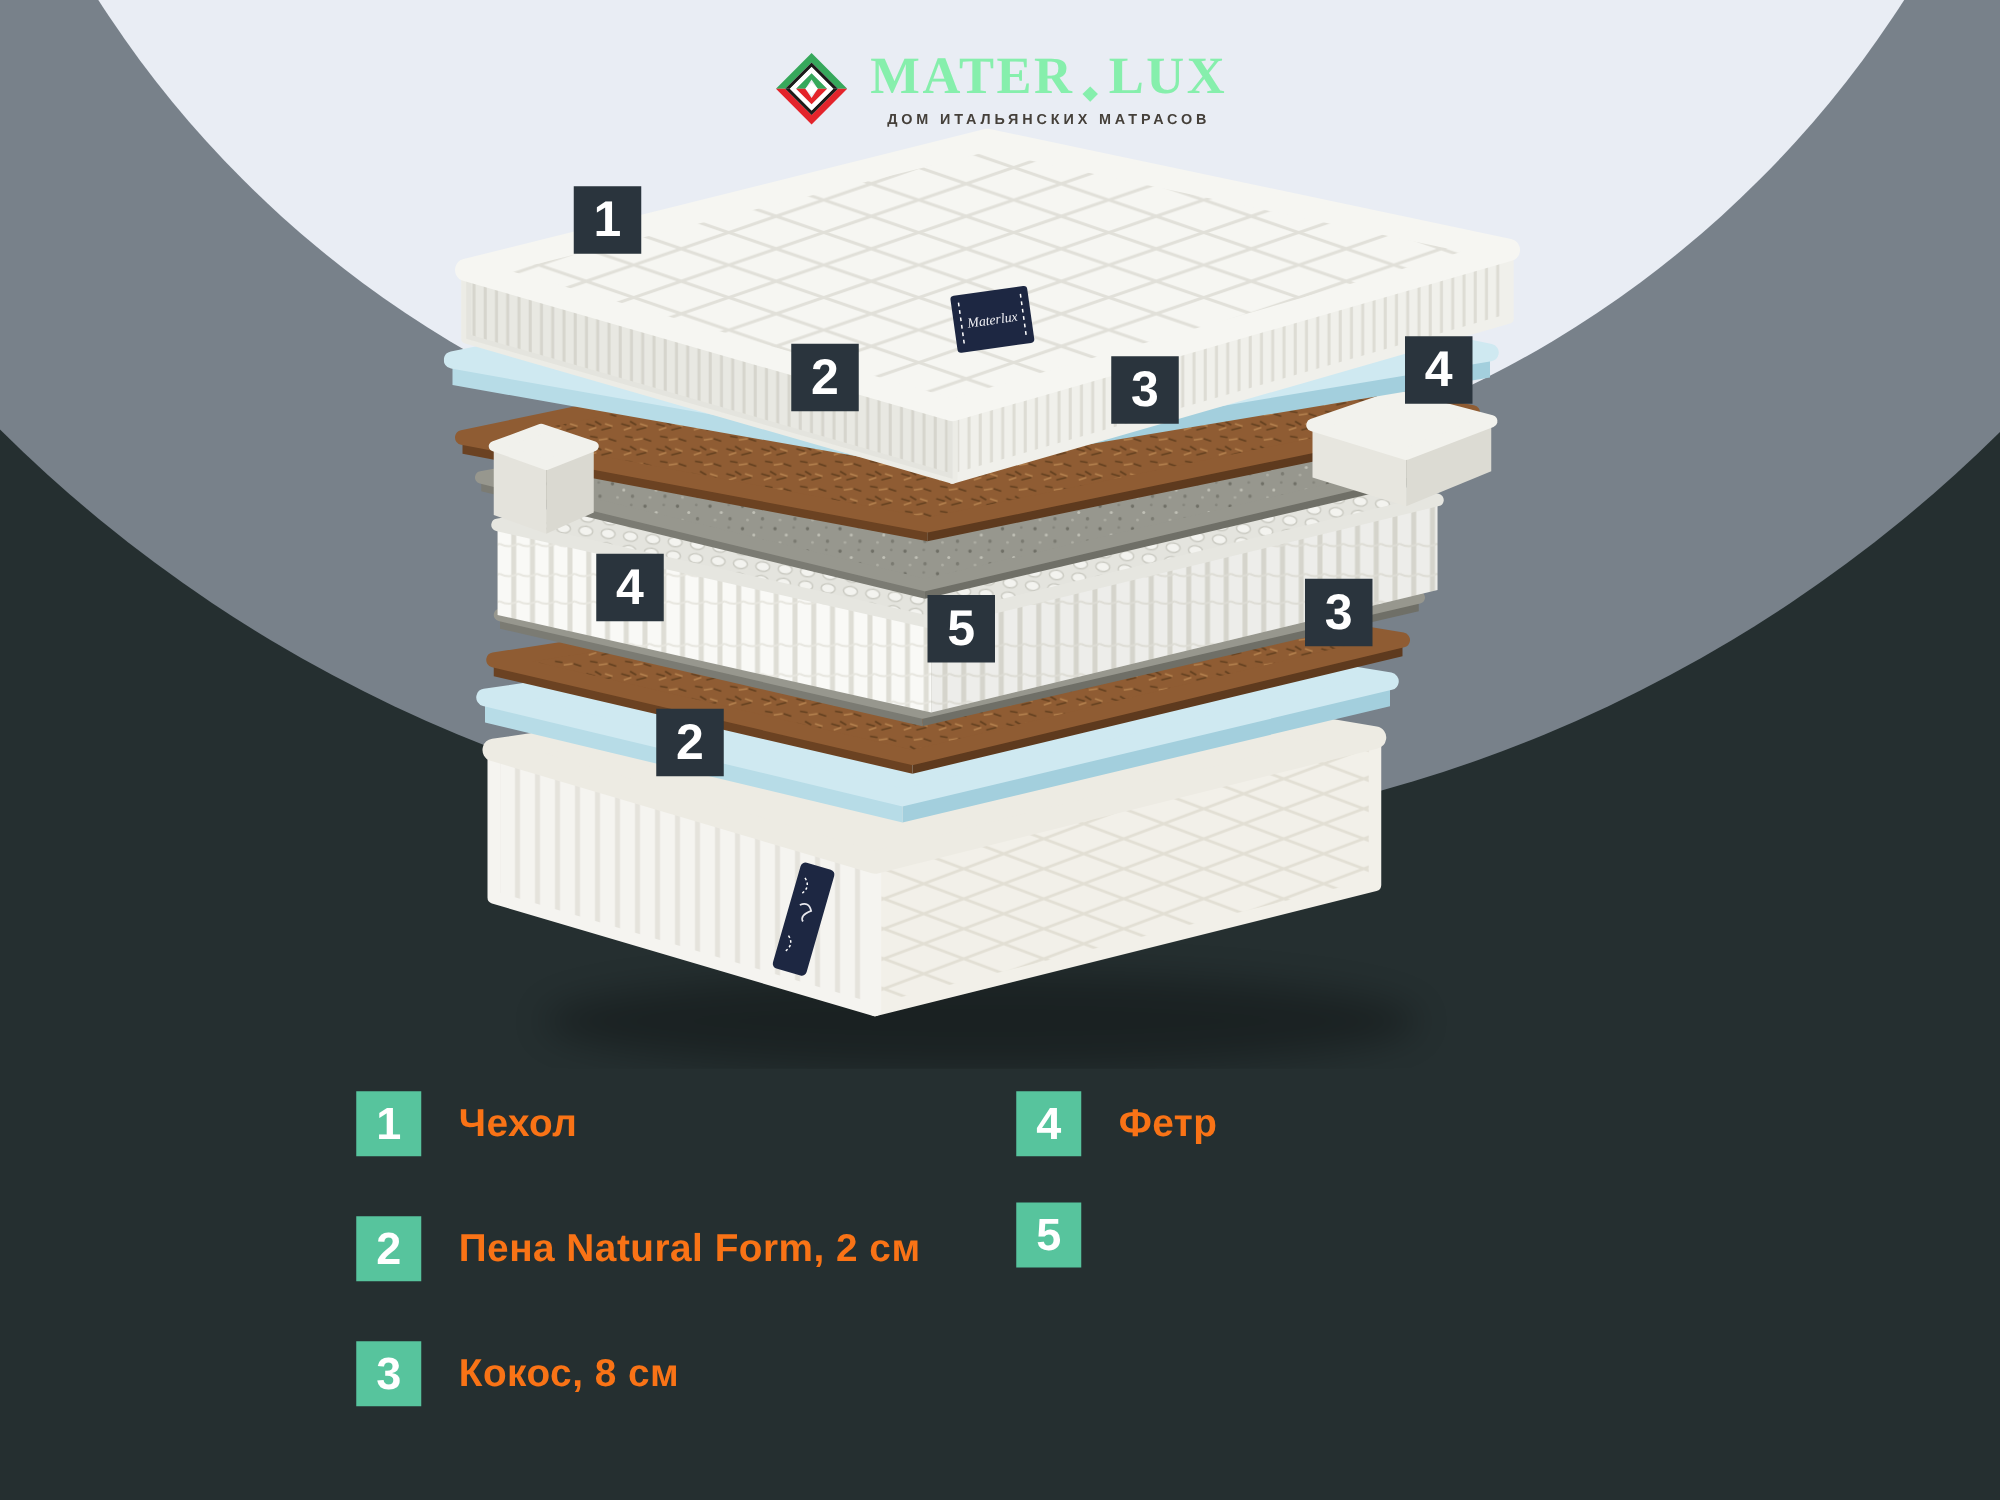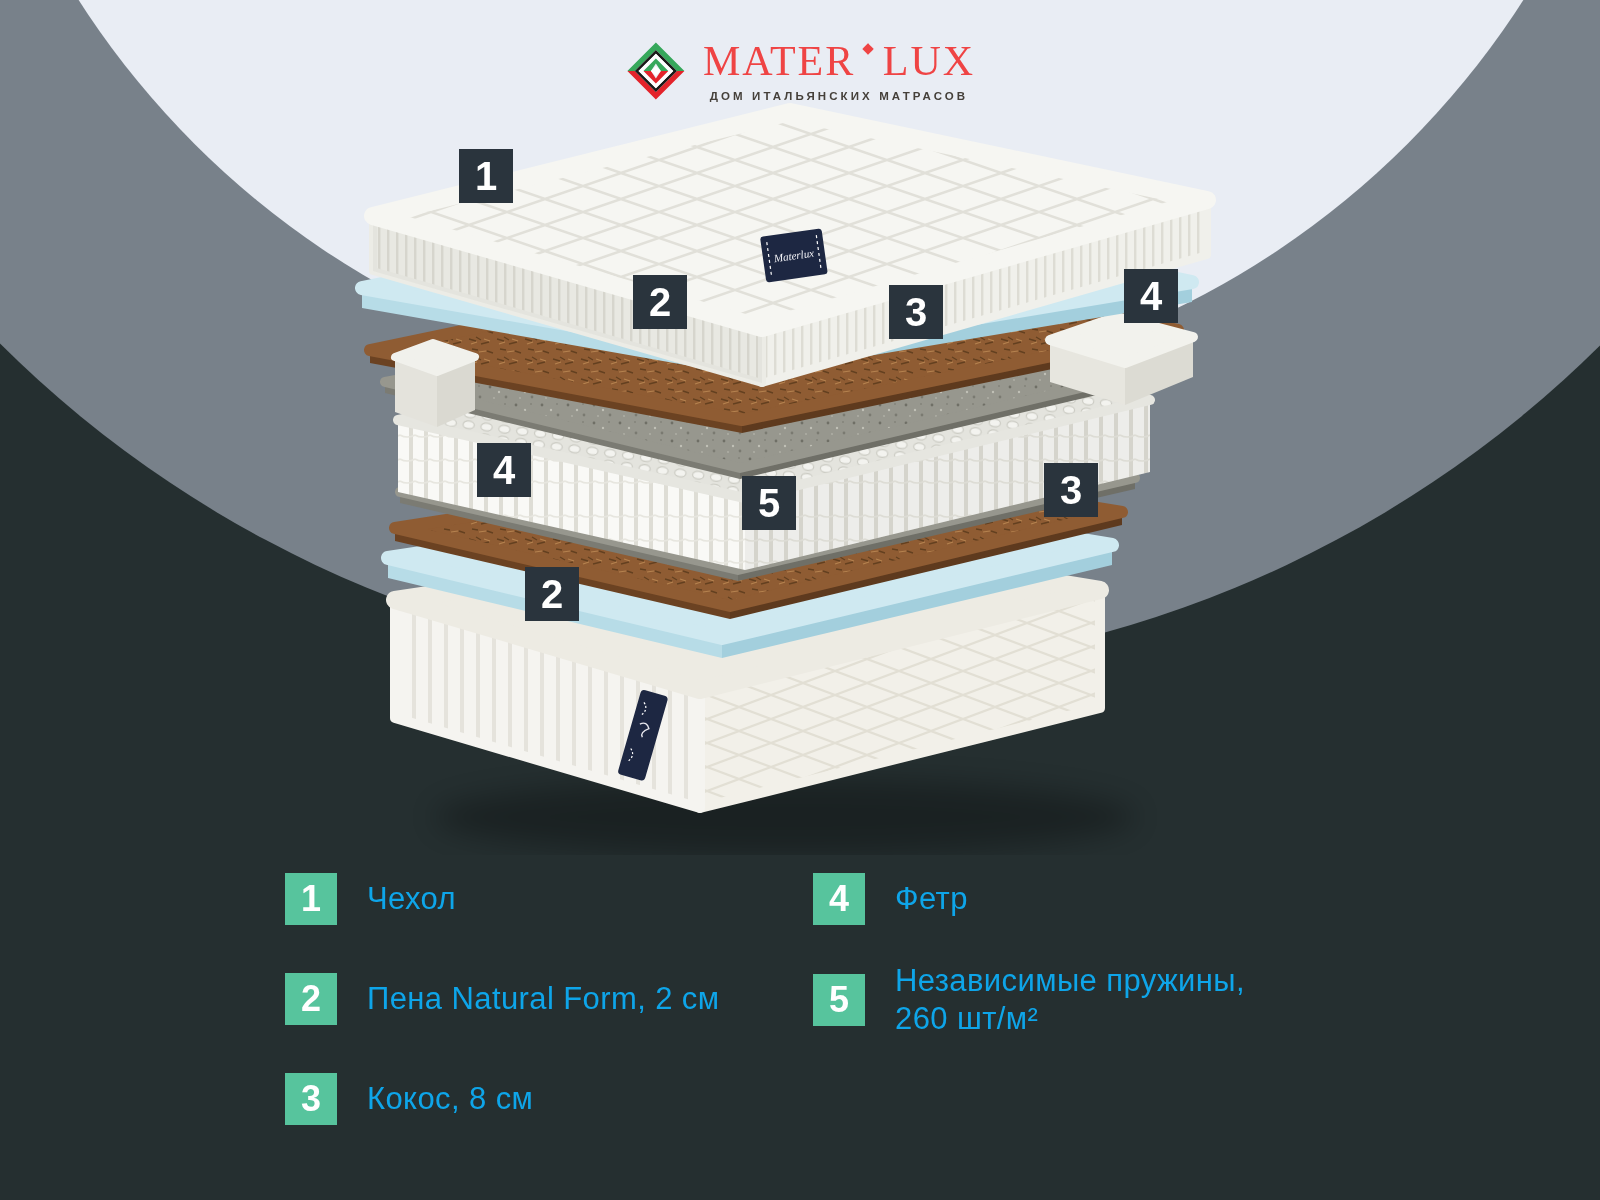--- a/index.html
+++ b/index.html
@@ -6,41 +6,41 @@
   .stage{position:relative;width:1600px;height:1200px;overflow:hidden;
          background:#252F30;font-family:"Liberation Sans",sans-serif;}
   .circle{position:absolute;border-radius:50%;}
   .circle.gray{left:-335px;top:-1598px;width:2272px;height:2272px;background:#78818A;}
   .circle.light{left:-57px;top:-1321px;width:1716px;height:1716px;background:#E9EDF4;}
 
   
   .logo{position:absolute;left:800px;top:40px;transform:translateX(-50%);
         display:flex;align-items:center;gap:16px;}
   .logo-texts{display:flex;flex-direction:column;align-items:center;}
-  .logo-name{display:flex;align-items:flex-start;gap:7px;
-             font-family:"Liberation Serif",serif;font-weight:400;font-size:42px;
-             letter-spacing:2px;color:#ef4444;line-height:1;}
+  .logo-name{display:flex;align-items:flex-end;gap:7px;
+             font-family:"Liberation Serif",serif;font-weight:700;font-size:42px;
+             letter-spacing:2px;color:#86efac;line-height:1;}
   .logo-sep{display:inline-block;font-size:15px;line-height:1;transform:translateY(1px);}
   .logo-tagline{margin-top:8px;font-size:11.5px;font-weight:700;letter-spacing:3.1px;
                 color:#45403A;white-space:nowrap;text-align:right;}
 
   
   .mattress{position:absolute;left:355px;top:95px;width:880px;height:760px;}
 
   
   .badge-dark{position:absolute;width:54px;height:54px;background:#2A343D;color:#FFFFFF;
               display:flex;align-items:center;justify-content:center;
               font-size:40px;font-weight:700;line-height:1;}
 
   
   .legend-row{position:absolute;display:flex;align-items:center;gap:30px;}
   .legend-num{flex:0 0 52px;width:52px;height:52px;background:#57C49D;color:#FFFFFF;
               display:flex;align-items:center;justify-content:center;
               font-size:36px;font-weight:600;line-height:1;}
-  .legend-label{color:#0ea5e9;font-size:31px;font-weight:400;letter-spacing:.4px;
+  .legend-label{color:#f97316;font-size:31px;font-weight:700;letter-spacing:.4px;
                 line-height:1.22;white-space:pre-line;}
 </style>
 </head>
 <body>
 
 <div class="stage">
 
   <div class="circle gray"></div>
   <div class="circle light"></div>
 
@@ -227,17 +227,15 @@
   <div class="legend-row" style="left:285px;top:1073px;">
     <div class="legend-num">3</div>
     <div class="legend-label">Кокос, 8 см</div>
   </div>
   <div class="legend-row" style="left:813px;top:873px;">
     <div class="legend-num">4</div>
     <div class="legend-label">Фетр</div>
   </div>
   <div class="legend-row" style="left:813px;top:962px;">
     <div class="legend-num">5</div>
-    <div class="legend-label">Независимые пружины,
-260 шт/м²</div>
   </div>
 
 </div>
 
 </body></html>

